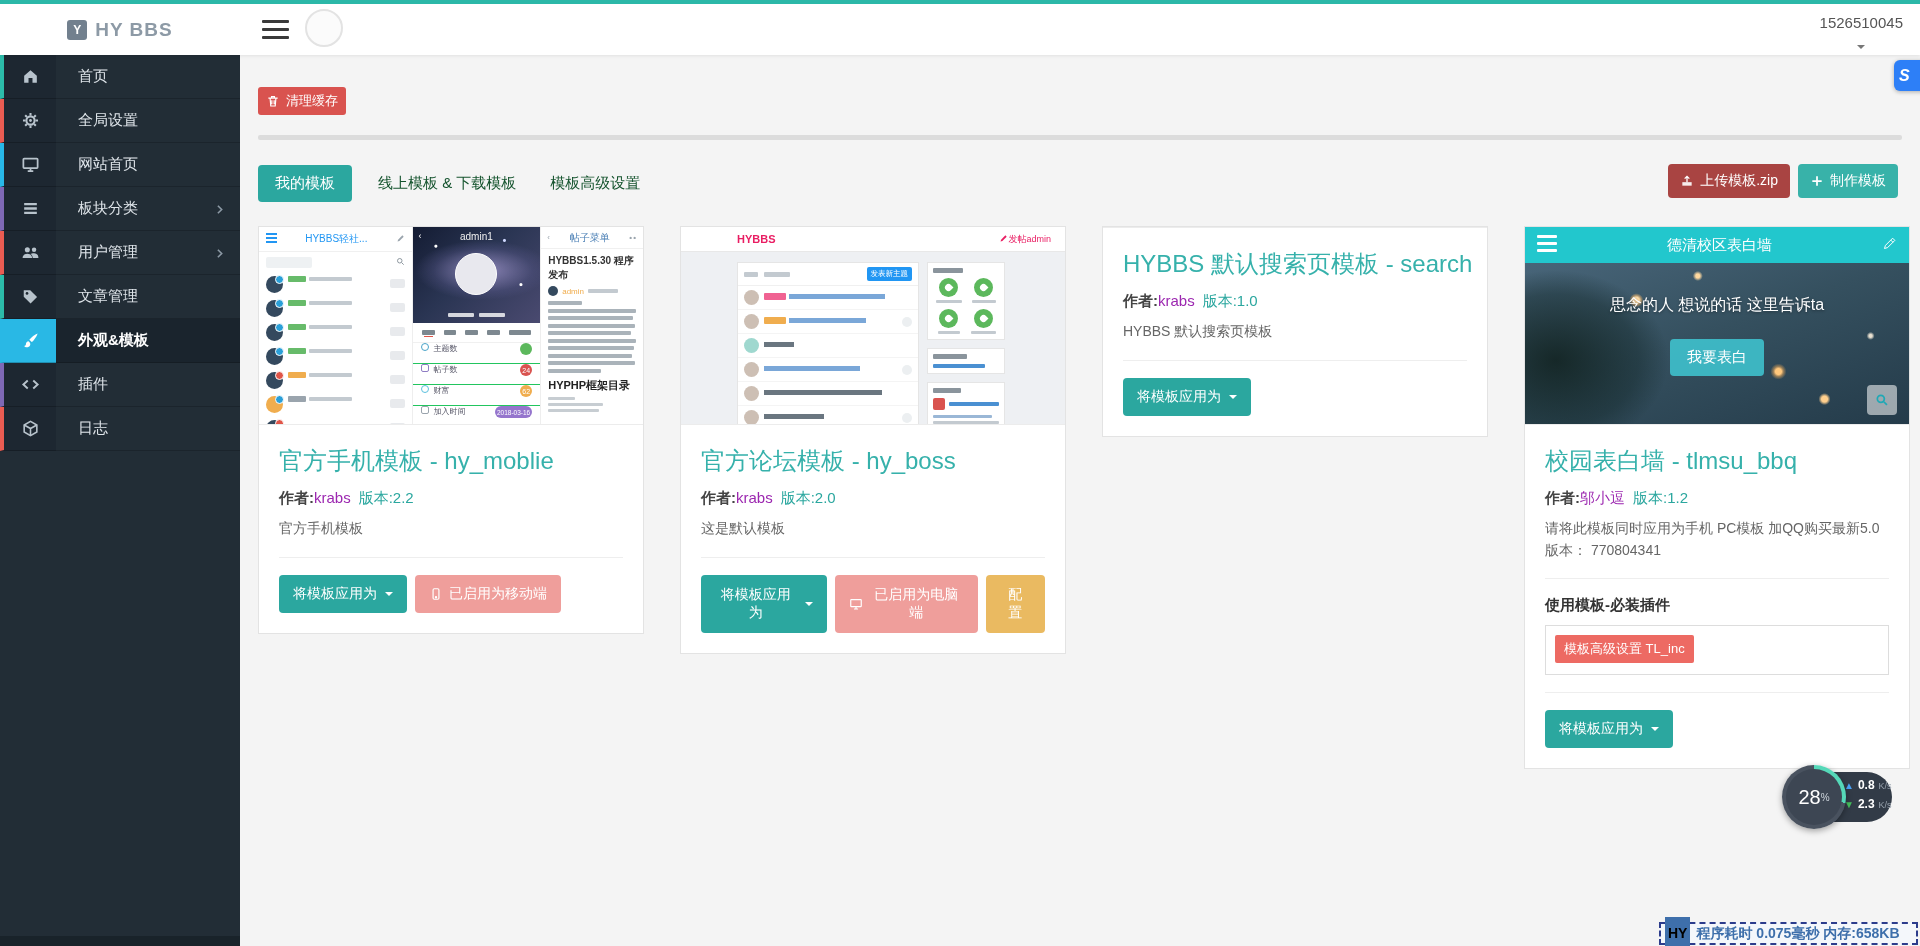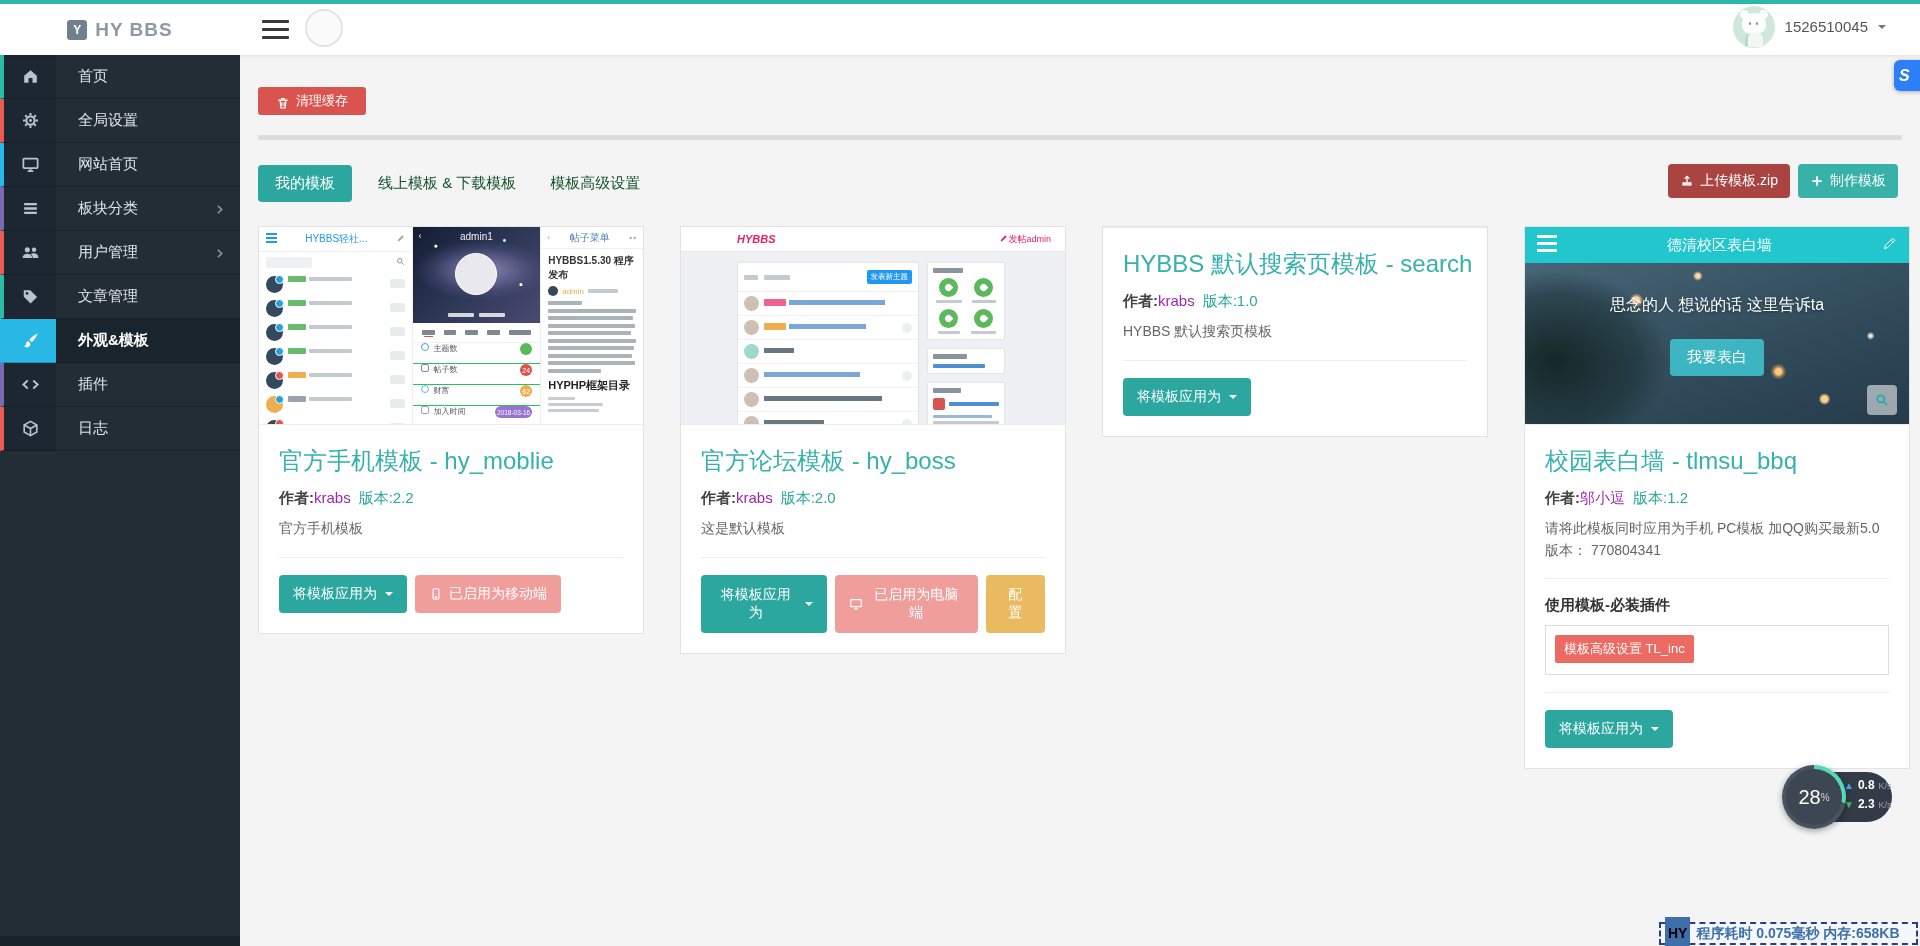--- a/index.html
+++ b/index.html
@@ -8,21 +8,21 @@
 
   
   .topstrip { position:absolute; top:0; left:0; width:100%; height:4px; background:#2cb8a8; z-index:40; }
   .header { position:absolute; top:4px; left:0; width:100%; height:51px; background:#fff; box-shadow:0 1px 3px rgba(0,0,0,.08); z-index:30; }
   .logo { position:absolute; left:0; top:0; width:240px; height:51px; display:flex; align-items:center; justify-content:center; gap:8px; }
   .logo-badge { width:20px; height:20px; background:#72808e; color:#fff; border-radius:3px; font-size:12px; font-weight:bold; display:flex; align-items:center; justify-content:center; }
   .logo-text { font-size:19px; font-weight:bold; color:#8d9aa6; letter-spacing:1px; }
   .hamburger { position:absolute; left:262px; top:16px; width:27px; height:19px; cursor:pointer; }
   .hamburger i { display:block; height:3px; background:#3a3a3a; margin-bottom:5px; border-radius:1px; }
   .head-circle { position:absolute; left:305px; top:5px; width:38px; height:38px; border:2px solid #e3e3e3; border-radius:50%; background:#fbfbfb; }
-  .userbox { position:absolute; right:34px; top:0; height:45px; display:flex; align-items:center; gap:10px; cursor:pointer; }
+  .userbox { position:absolute; right:17px; top:0; height:45px; display:flex; align-items:center; gap:10px; cursor:pointer;flex-direction:column; }
   .avatar { width:42px; height:42px; border-radius:50%; background:#cfe8d9; position:relative; overflow:hidden; }
   .avatar .b-head { position:absolute; left:9px; top:7px; width:24px; height:22px; background:#fefefe; border-radius:50% 50% 46% 46%; }
   .avatar .b-ear1,.avatar .b-ear2 { position:absolute; width:9px; height:9px; background:#fefefe; border-radius:50%; top:4px; }
   .avatar .b-ear1{ left:7px; } .avatar .b-ear2{ left:26px; }
   .avatar .b-eye1,.avatar .b-eye2 { position:absolute; width:2px; height:3px; background:#8a8a8a; border-radius:50%; top:16px; }
   .avatar .b-eye1{ left:16px; } .avatar .b-eye2{ left:23px; }
   .avatar .b-body { position:absolute; left:12px; top:27px; width:18px; height:14px; background:#f3f6f2; border-radius:6px 6px 0 0; border-left:3px solid #bcdcc8; }
   .username { font-size:15px; color:#555; }
   .caret-down { width:0; height:0; border:4px solid transparent; border-top-color:#777; margin-top:4px; }
 
@@ -36,21 +36,21 @@
   .side-item.active .lbl { background:#1a242d; font-weight:bold; color:#fff; }
   .chev { position:absolute; right:14px; top:15px; color:#8b98a4; }
   .chev svg { width:13px; height:13px; }
   .side-foot { position:absolute; bottom:0; left:0; width:240px; height:10px; background:#19232a; }
 
   
   .content { position:absolute; top:55px; left:240px; width:1680px; height:891px; background:#f4f4f4; }
   .title-row { display:flex; align-items:center; gap:16px; margin:24px 0 0 18px; }
   .page-title { font-size:34px; color:#5a5a5a; font-weight:400; }
   .btn { border:none; color:#fff; border-radius:3px; cursor:pointer; display:inline-flex; align-items:center; gap:6px; font-family:inherit; }
-  .btn-danger { background:#d9534f; font-size:13px; padding:5px 18px; margin-top:8px;align-items:flex-end; }
+  .btn-danger { background:#d9534f; font-size:13px; padding:5px 8px; margin-top:8px; }
   .divider { margin:20px 18px 0 18px; height:5px; background:#dcdcdc; border-radius:2px; }
   .tabs-row { position:relative; margin-top:24px; padding:0 18px; height:38px; display:flex; align-items:center; }
   .tab { font-size:15px; color:#14532d; margin-right:34px; cursor:pointer; padding:9px 0; }
   .tab.active { background:#2ba79f; color:#fff; border-radius:4px; padding:9px 17px; margin-right:26px; }
   .tabs-right { position:absolute; right:22px; top:0; display:flex; gap:8px; }
   .btn-upload { background:#a94442; font-size:14px; padding:8px 12px; border-radius:4px; }
   .btn-create { background:#38b2a9; font-size:14px; padding:8px 12px; border-radius:4px; }
   .bicon svg { width:14px; height:14px; display:block; }
 
   
@@ -126,26 +126,26 @@
   .t1r-mav { width:10px; height:10px; border-radius:50%; background:#34495e; }
   .t1r-user { color:#f0ad4e; font-size:8px; }
   .t1r-date { width:30px; height:4px; }
   .t1r-p .bar { height:4px; margin-bottom:3.5px; background:#aab3ba; }
   .t1r-sec { font-size:11px; font-weight:bold; color:#222; margin:5px 0 4px 0; }
   .t1r-tree .bar { height:3px; margin-bottom:3px; background:#c7cdd2; }
 
   
   .t2 { height:100%; background:#eef0f3; }
   .t2-head { height:25px; background:#fff; border-bottom:1px solid #e8e8e8; display:flex; align-items:center; padding:0 14px 0 56px; }
-  .t2-brand { color:#e91e63; font-weight:bold; font-size:11px; flex:1;font-style:italic; }
+  .t2-brand { color:#e91e63; font-weight:bold; font-size:11px; flex:1; }
   .t2-right { display:flex; align-items:center; gap:0; color:#e91e63; font-size:9px; }
   .t2-right svg { width:9px; height:9px; }
   .t2-wrap { display:flex; padding:10px 0 0 56px; gap:8px; }
   .t2-main { width:182px; background:#fff; border:1px solid #e5e5e5; }
-  .t2m-head { height:29px; display:flex; align-items:center; gap:6px; padding:0 6px; border-bottom:1px solid #f0f0f0; }
+  .t2m-head { height:23px; display:flex; align-items:center; gap:6px; padding:0 6px; border-bottom:1px solid #f0f0f0; }
   .t2m-head .bar { width:18px; height:5px; }
   .t2-newbtn { margin-left:auto; background:#2196f3; color:#fff; font-size:7.5px; border-radius:2px; padding:2px 4px; }
   .t2-row { display:flex; align-items:center; gap:5px; padding:4px 6px; border-bottom:1px solid #f4f4f4; }
   .t2-av { width:15px; height:15px; border-radius:50%; background:#cdbfb4; flex:none; }
   .t2-av.teal { background:#9fd8cf; }
   .t2-rl { flex:1; }
   .t2-rl .l1 { display:flex; gap:3px; align-items:center; margin-bottom:3px; }
   .t2-tag { width:22px; height:7px; background:#f06292; border-radius:1px; }
   .t2-rl .tb { height:5px; background:#7aa7d8; }
   .t2-rl .mb { height:4px; width:50%; background:#d4d8dc; }

